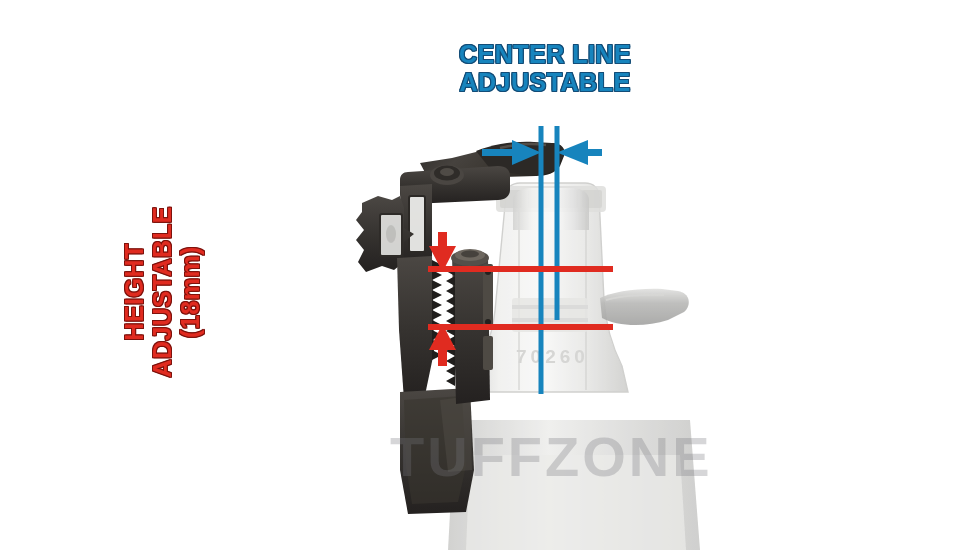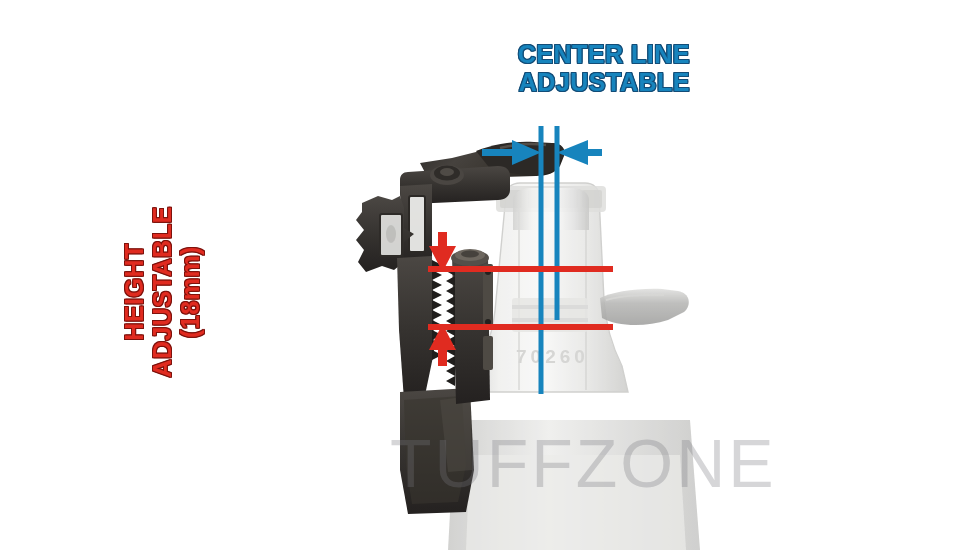--- a/index.html
+++ b/index.html
@@ -33,21 +33,21 @@
     font-weight: bold;
     letter-spacing: 0.5px;
     white-space: nowrap;
     line-height: 1.12;
   }
 
   #centerline-label {
     left: 400px;
     top: 40px;
     width: 290px;
-    text-align: right;
+    text-align: center;
     font-size: 25px;
     color: #1784BD;
     -webkit-text-stroke: 1.6px #134d78;
     paint-order: stroke fill;
     text-shadow:
        1px 0 0 #134d78, -1px 0 0 #134d78,
        0 1px 0 #134d78, 0 -1px 0 #134d78,
        1px 1px 0 #134d78, -1px -1px 0 #134d78,
        1px -1px 0 #134d78, -1px 1px 0 #134d78;
   }
@@ -69,22 +69,22 @@
        1px 1px 0 #7e120c, -1px -1px 0 #7e120c,
        1px -1px 0 #7e120c, -1px 1px 0 #7e120c;
   }
   #height-label .hl-row { display: block; }
 
   
   #watermark {
     position: absolute;
     left: 390px;
     top: 424px;
-    font-size: 68px;
-    font-weight: normal;
+    font-size: 56px;
+    font-weight: bold;
     letter-spacing: 3px;
     color: rgba(120,120,125,0.30);
     font-family: "Liberation Sans", sans-serif;
     pointer-events: none;
     user-select: none;
   }
 
   
   #overlay-svg {
     position: absolute;

